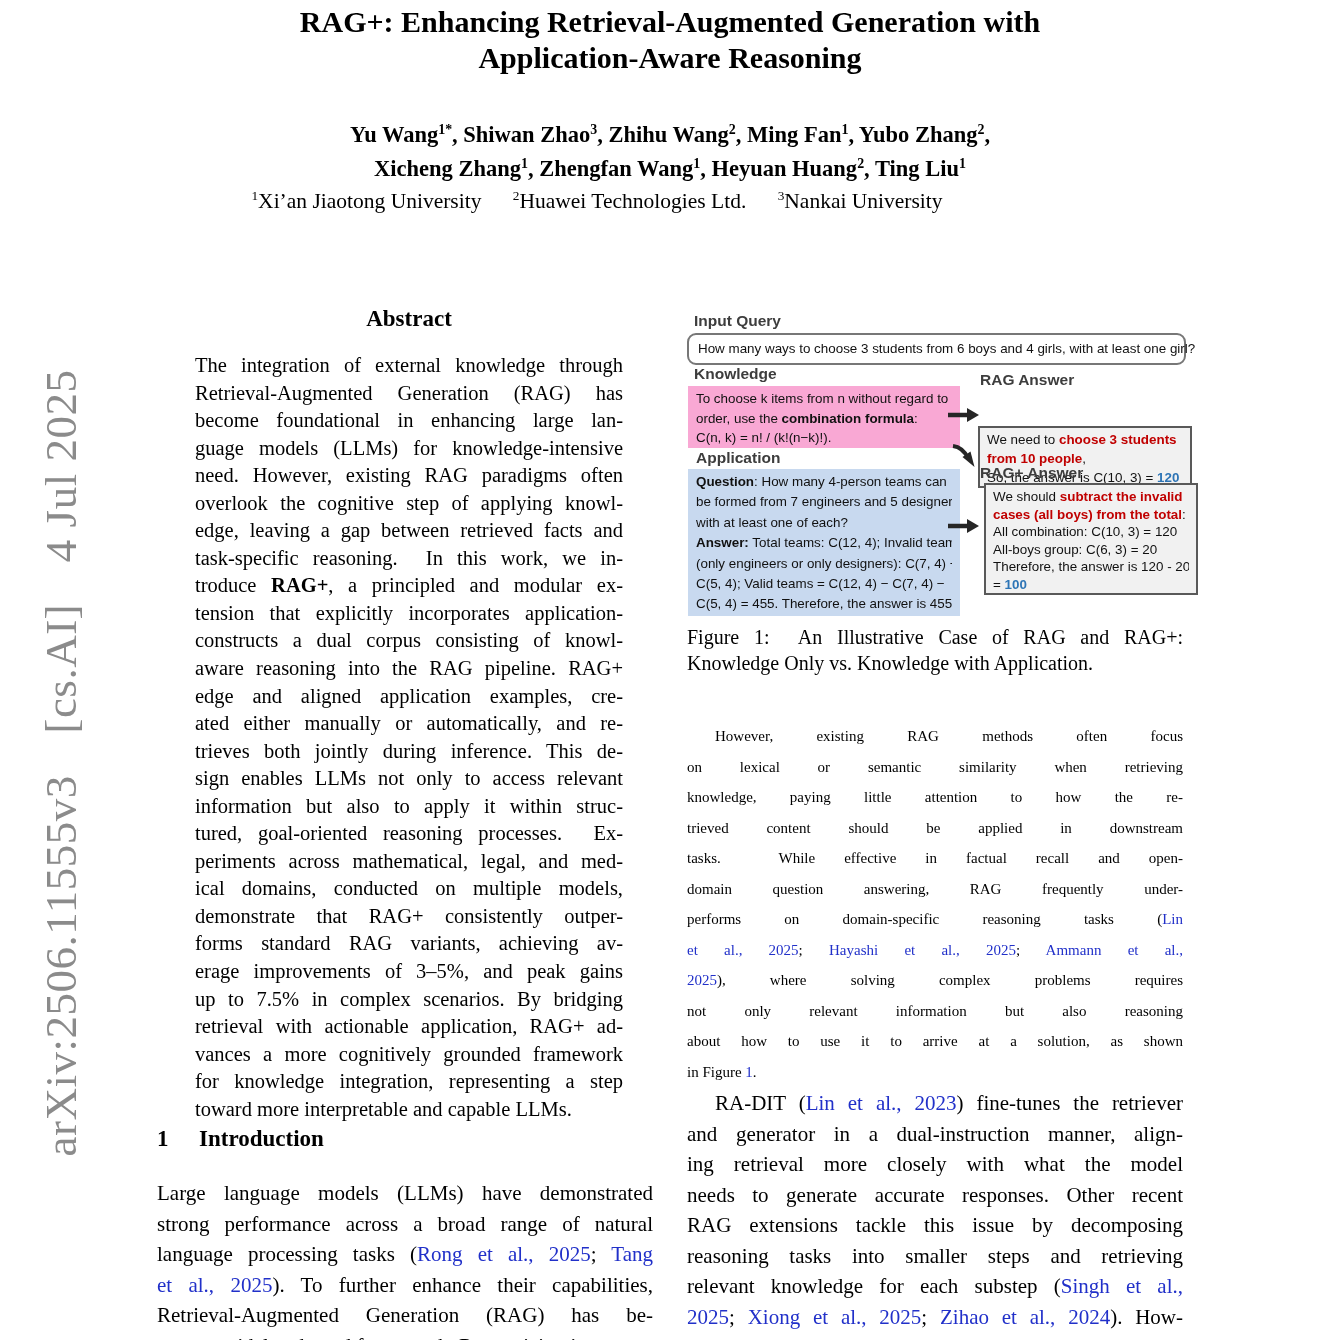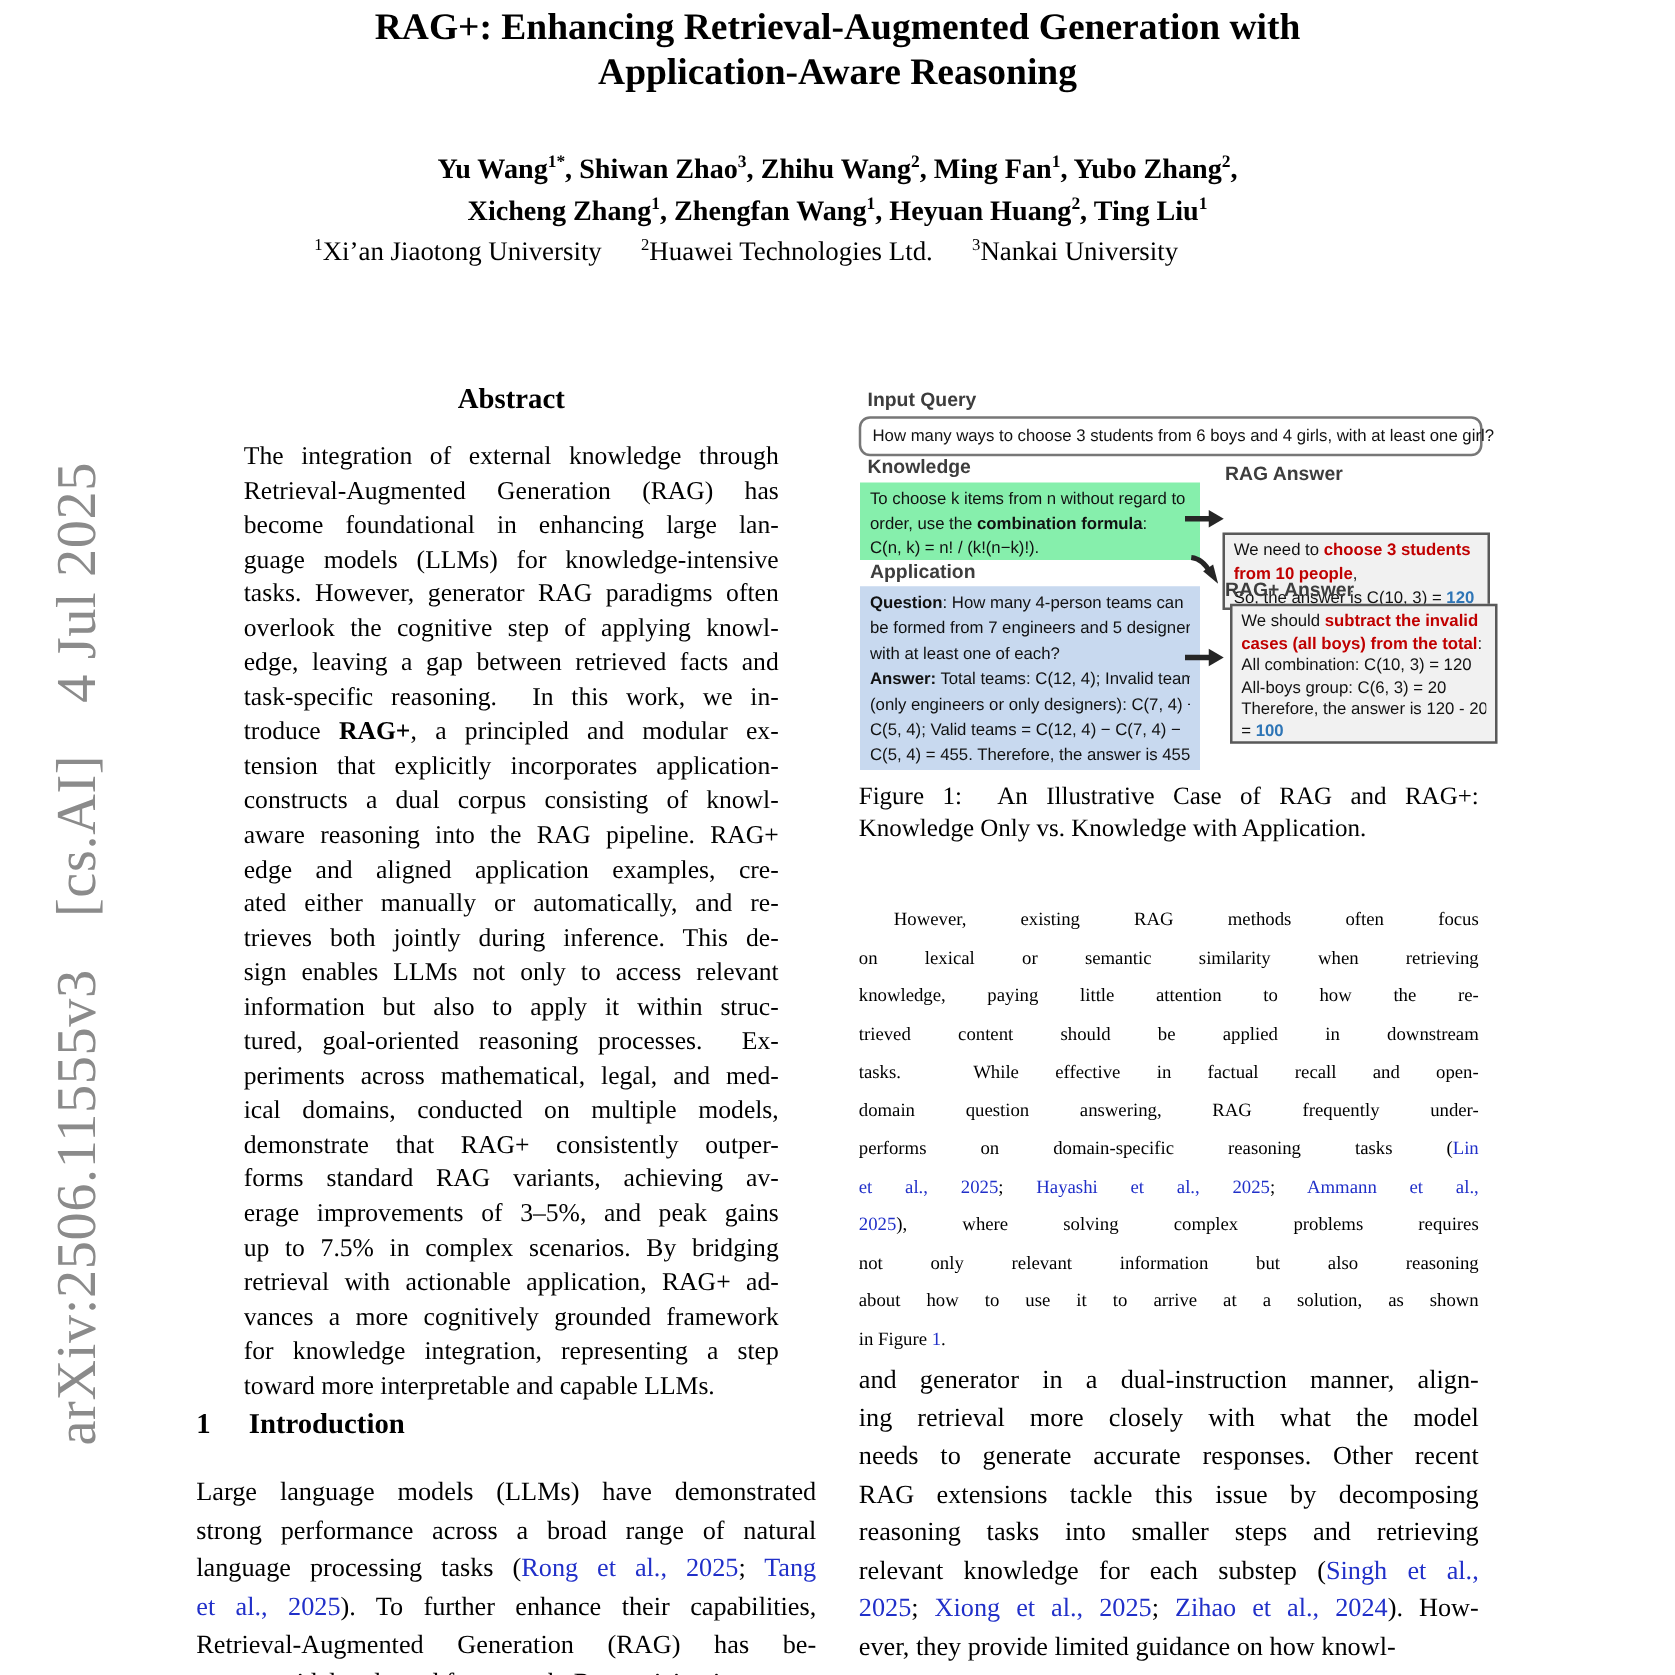--- a/index.html
+++ b/index.html
@@ -41,21 +41,21 @@
   .cite{color:#2130c9;}
 
   
   .fig{position:absolute;left:0;top:311px;width:506px;height:307px;
        font-family:"Liberation Sans",sans-serif;}
   .fig .tl{text-align:left;text-align-last:left;white-space:nowrap;}
   .flabel{position:absolute;font-size:15.5px;font-weight:bold;color:#3d3d3d;}
   .fbox{position:absolute;font-size:13.4px;color:#111;}
   .inputBox{left:0;top:22px;width:486px;height:26px;border:2px solid #777777;border-radius:9px;
             background:#fff;padding:2px 0 0 9px;line-height:24px;white-space:nowrap;}
-  .knowBox{left:1px;top:75px;width:256px;height:56px;background:#86efac;padding:3px 8px;line-height:19.5px;}
+  .knowBox{left:1px;top:75px;width:256px;height:56px;background:#f9a8d4;padding:3px 8px;line-height:19.5px;}
   .ragBox{left:291px;top:79px;width:196px;height:54px;background:#f1f1f1;border:2px solid #595959;
           padding:2px 7px;line-height:19px;margin-top:36px;}
   .appBox{left:1px;top:158px;width:256px;height:141px;background:#c8d9ef;padding:3px 8px;line-height:20.4px;}
   .ragpBox{left:297px;top:172px;width:196px;height:102px;background:#f1f1f1;border:2px solid #595959;
            padding:3px 7px;line-height:17.6px;}
   .lInput{left:7px;top:1px;}
   .lKnow{left:7px;top:54px;}
   .lRag{left:293px;top:60px;}
   .lApp{left:9px;top:138px;}
   .lRagp{left:293px;top:153px;}
@@ -91,21 +91,21 @@
     <span class="aff"><sup>3</sup><span>Nankai University</span></span>
   </div>
 
   <div class="colL">
     <div class="absHead">Abstract</div>
     <div class="absBody">
         <div class="tl">The integration of external knowledge through</div>
         <div class="tl">Retrieval-Augmented Generation (RAG) has</div>
         <div class="tl">become foundational in enhancing large lan-</div>
         <div class="tl">guage models (LLMs) for knowledge-intensive</div>
-        <div class="tl">tasks. However, generator RAG paradigms often</div>
+        <div class="tl">need. However, existing RAG paradigms often</div>
         <div class="tl">overlook the cognitive step of applying knowl-</div>
         <div class="tl">edge, leaving a gap between retrieved facts and</div>
         <div class="tl">task-specific reasoning.&nbsp; In this work, we in-</div>
         <div class="tl">troduce <b>RAG+</b>, a principled and modular ex-</div>
         <div class="tl">tension that explicitly incorporates application-</div>
         <div class="tl">constructs a dual corpus consisting of knowl-</div>
         <div class="tl">aware reasoning into the RAG pipeline. RAG+</div>
         <div class="tl">edge and aligned application examples, cre-</div>
         <div class="tl">ated either manually or automatically, and re-</div>
         <div class="tl">trieves both jointly during inference. This de-</div>
@@ -203,20 +203,21 @@
         <div class="tl">tasks.&nbsp; While effective in factual recall and open-</div>
         <div class="tl">domain question answering, RAG frequently under-</div>
         <div class="tl">performs on domain-specific reasoning tasks (<span class="cite">Lin</span></div>
         <div class="tl"><span class="cite">et al., 2025</span>; <span class="cite">Hayashi et al., 2025</span>; <span class="cite">Ammann et al.,</span></div>
         <div class="tl"><span class="cite">2025</span>), where solving complex problems requires</div>
         <div class="tl">not only relevant information but also reasoning</div>
         <div class="tl">about how to use it to arrive at a solution, as shown</div>
         <div class="tl last">in Figure <span class="cite">1</span>.</div>
       </div>
     <div class="para2">
+        <div class="tl ind">RA-DIT (<span class="cite">Lin et al., 2023</span>) fine-tunes the retriever</div>
         <div class="tl">and generator in a dual-instruction manner, align-</div>
         <div class="tl">ing retrieval more closely with what the model</div>
         <div class="tl">needs to generate accurate responses. Other recent</div>
         <div class="tl">RAG extensions tackle this issue by decomposing</div>
         <div class="tl">reasoning tasks into smaller steps and retrieving</div>
         <div class="tl">relevant knowledge for each substep (<span class="cite">Singh et al.,</span></div>
         <div class="tl"><span class="cite">2025</span>; <span class="cite">Xiong et al., 2025</span>; <span class="cite">Zihao et al., 2024</span>). How-</div>
         <div class="tl last">ever, they provide limited guidance on how knowl-</div>
       </div>
   </div>

